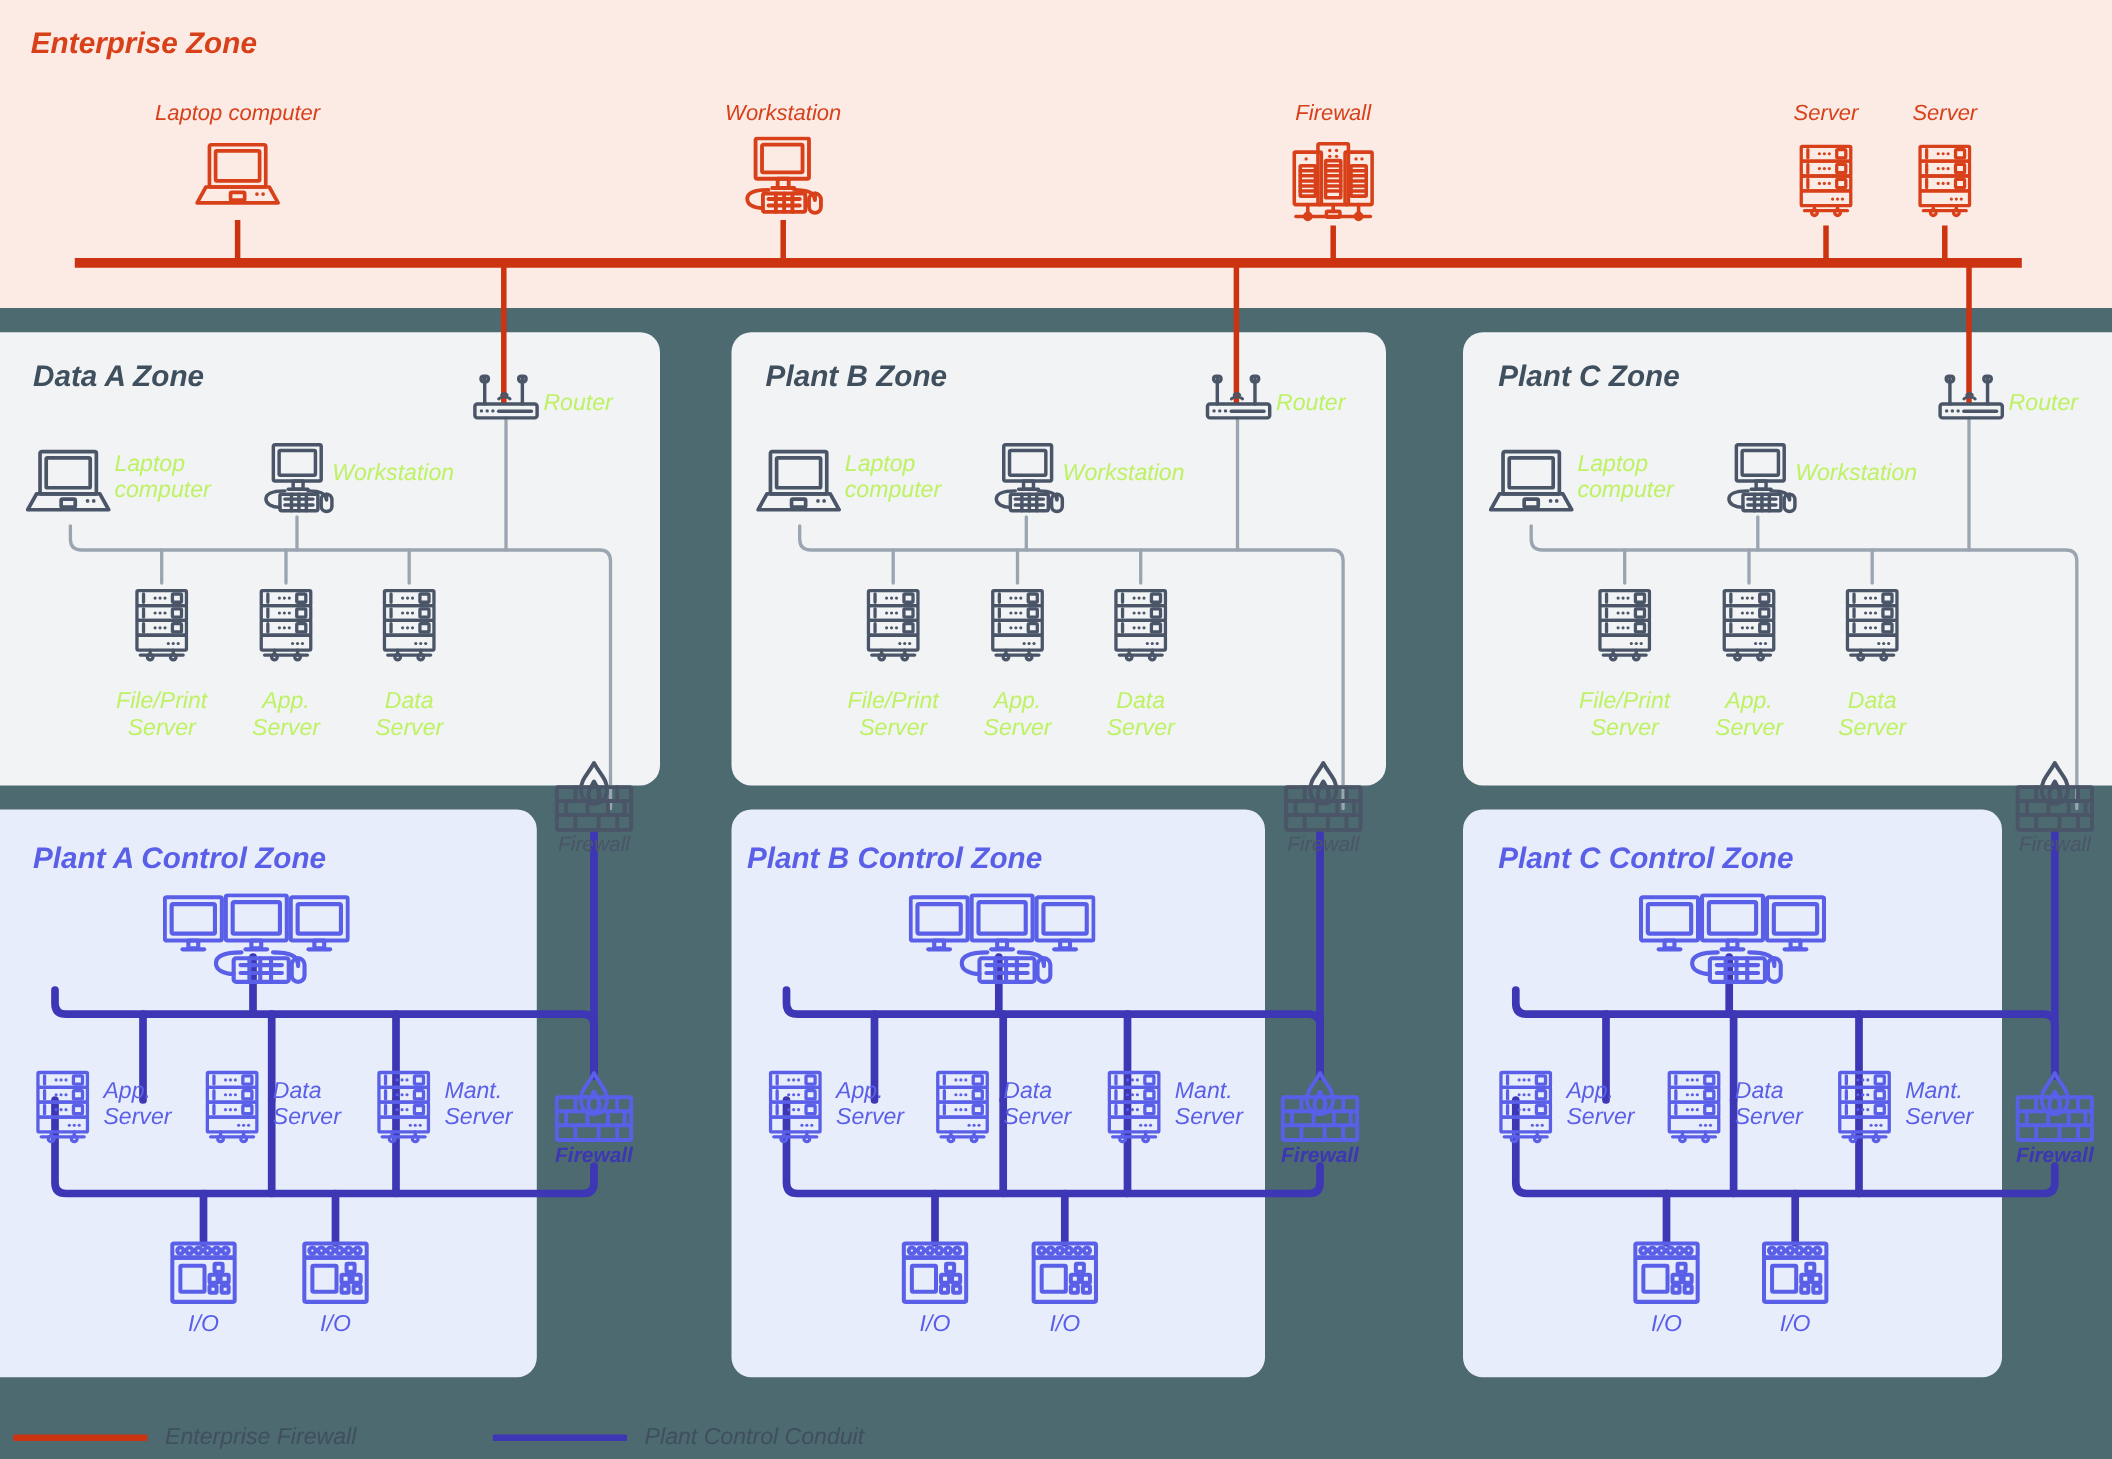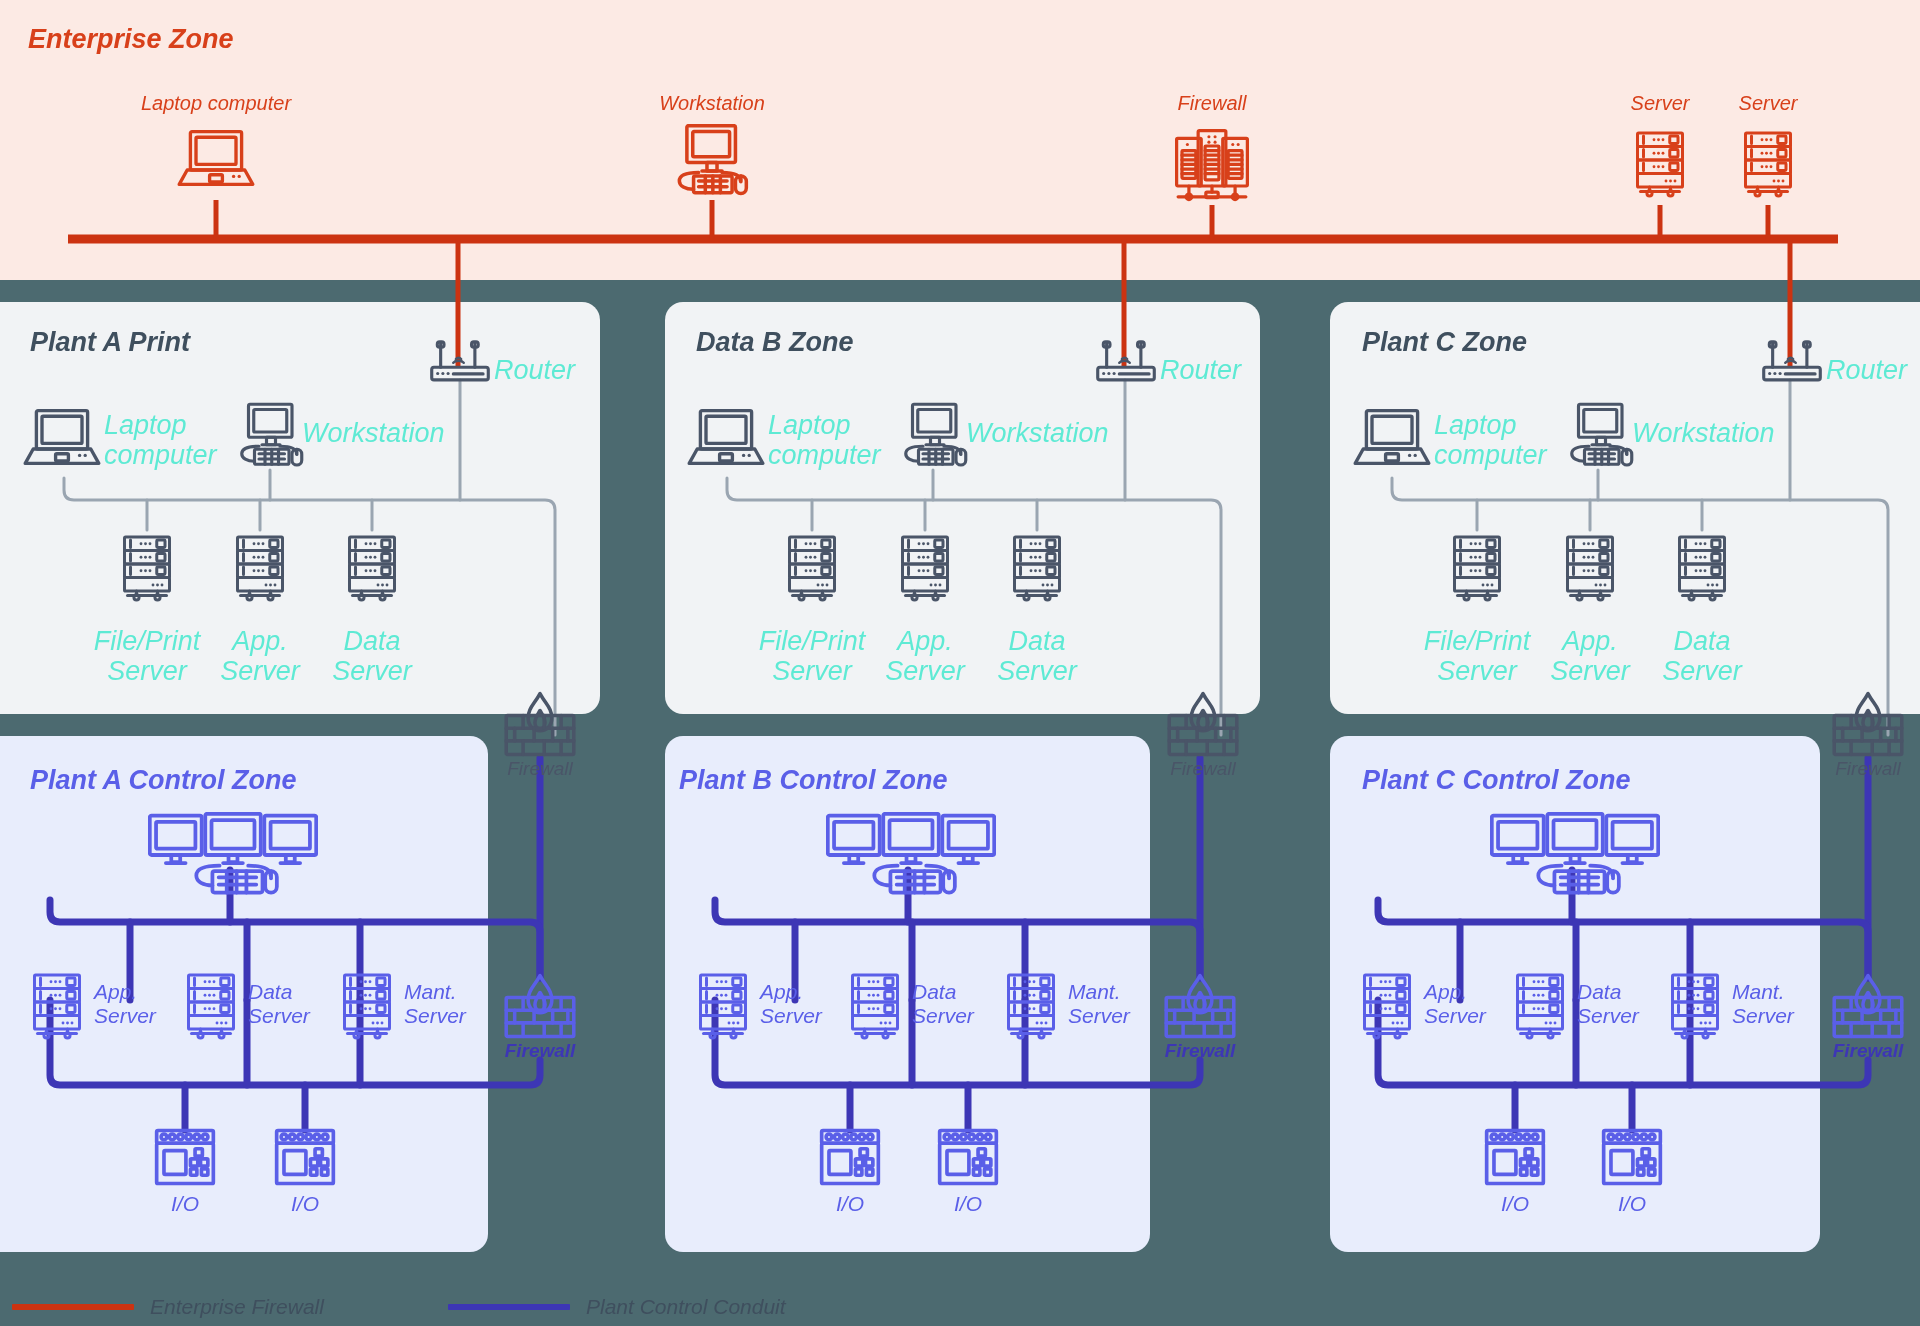--- a/index.html
+++ b/index.html
@@ -21,21 +21,21 @@
   .zone-ctrl  { background:#E8EDFC; }
 
   .zone-title { position:absolute; font-weight:bold; white-space:nowrap; }
   .t-ent   { color:#D8401A; font-size:27px; }
   .t-plant { color:#3F4F5E; font-size:27px; }
   .t-ctrl  { color:#5A5FE8; font-size:27px; }
 
   
   .lbl { position:absolute; white-space:pre; line-height:1.12; }
   .lbl-ent   { color:#D8401A; font-size:20px; text-align:center; }
-  .lbl-plant { color:#5eead4; font-size:27px; }
+  .lbl-plant { color:#bef264; font-size:21px; }
   .lbl-ctrl  { color:#5A5FE8; font-size:21px; }
   .lbl-fw-g  { color:#4A5568; font-size:19px; text-align:center; }
   .lbl-fw-b  { color:#3D36B5; font-size:19px; font-weight:bold; text-align:center; }
   .center { text-align:center; }
 
   .icon { position:absolute; }
 
   
   .legend-row { position:absolute; left:0; top:1295px; width:1920px; height:40px; }
   .legend-item { position:absolute; display:flex; align-items:center; gap:16px; }
@@ -338,21 +338,21 @@
       </svg>
   </div>
 
   <div class="lbl lbl-ent center" style="left:1708px; top:92px; width:120px;">Server</div>
   <div class="icon" style="left:1741px; top:126px; width:54px; height:80px; color:#D8401A;">
     <svg width="54" height="80">
         <use href="#ic-server"></use>
       </svg>
   </div>
 
-  <div class="zone-title t-plant" style="left:30px; top:327px;">Plant A Print</div>
+  <div class="zone-title t-plant" style="left:30px; top:327px;">Data A Zone</div>
 
   <div class="icon" style="left:428px; top:340px; width:64px; height:44px; color:#4A5568;">
     <svg width="64" height="44">
         <use href="#ic-router"></use>
       </svg>
   </div>
   <div class="lbl lbl-plant" style="left:494px; top:355px;">Router</div>
 
   <div class="icon" style="left:22px; top:406px; width:80px; height:62px; color:#4A5568;">
     <svg width="80" height="62">
@@ -393,21 +393,21 @@
   <div class="lbl lbl-plant center" style="left:292px; top:626px; width:160px;">Data
 Server</div>
 
   <div class="icon" style="left:502px; top:690px; width:76px; height:68px; color:#4A5568;">
     <svg width="76" height="68">
         <use href="#ic-firewall"></use>
       </svg>
   </div>
   <div class="lbl lbl-fw-g" style="left:484px; top:758px; width:112px;">Firewall</div>
 
-  <div class="zone-title t-plant" style="left:696px; top:327px;">Data B Zone</div>
+  <div class="zone-title t-plant" style="left:696px; top:327px;">Plant B Zone</div>
 
   <div class="icon" style="left:1094px; top:340px; width:64px; height:44px; color:#4A5568;">
     <svg width="64" height="44">
         <use href="#ic-router"></use>
       </svg>
   </div>
   <div class="lbl lbl-plant" style="left:1160px; top:355px;">Router</div>
 
   <div class="icon" style="left:686px; top:406px; width:80px; height:62px; color:#4A5568;">
     <svg width="80" height="62">

